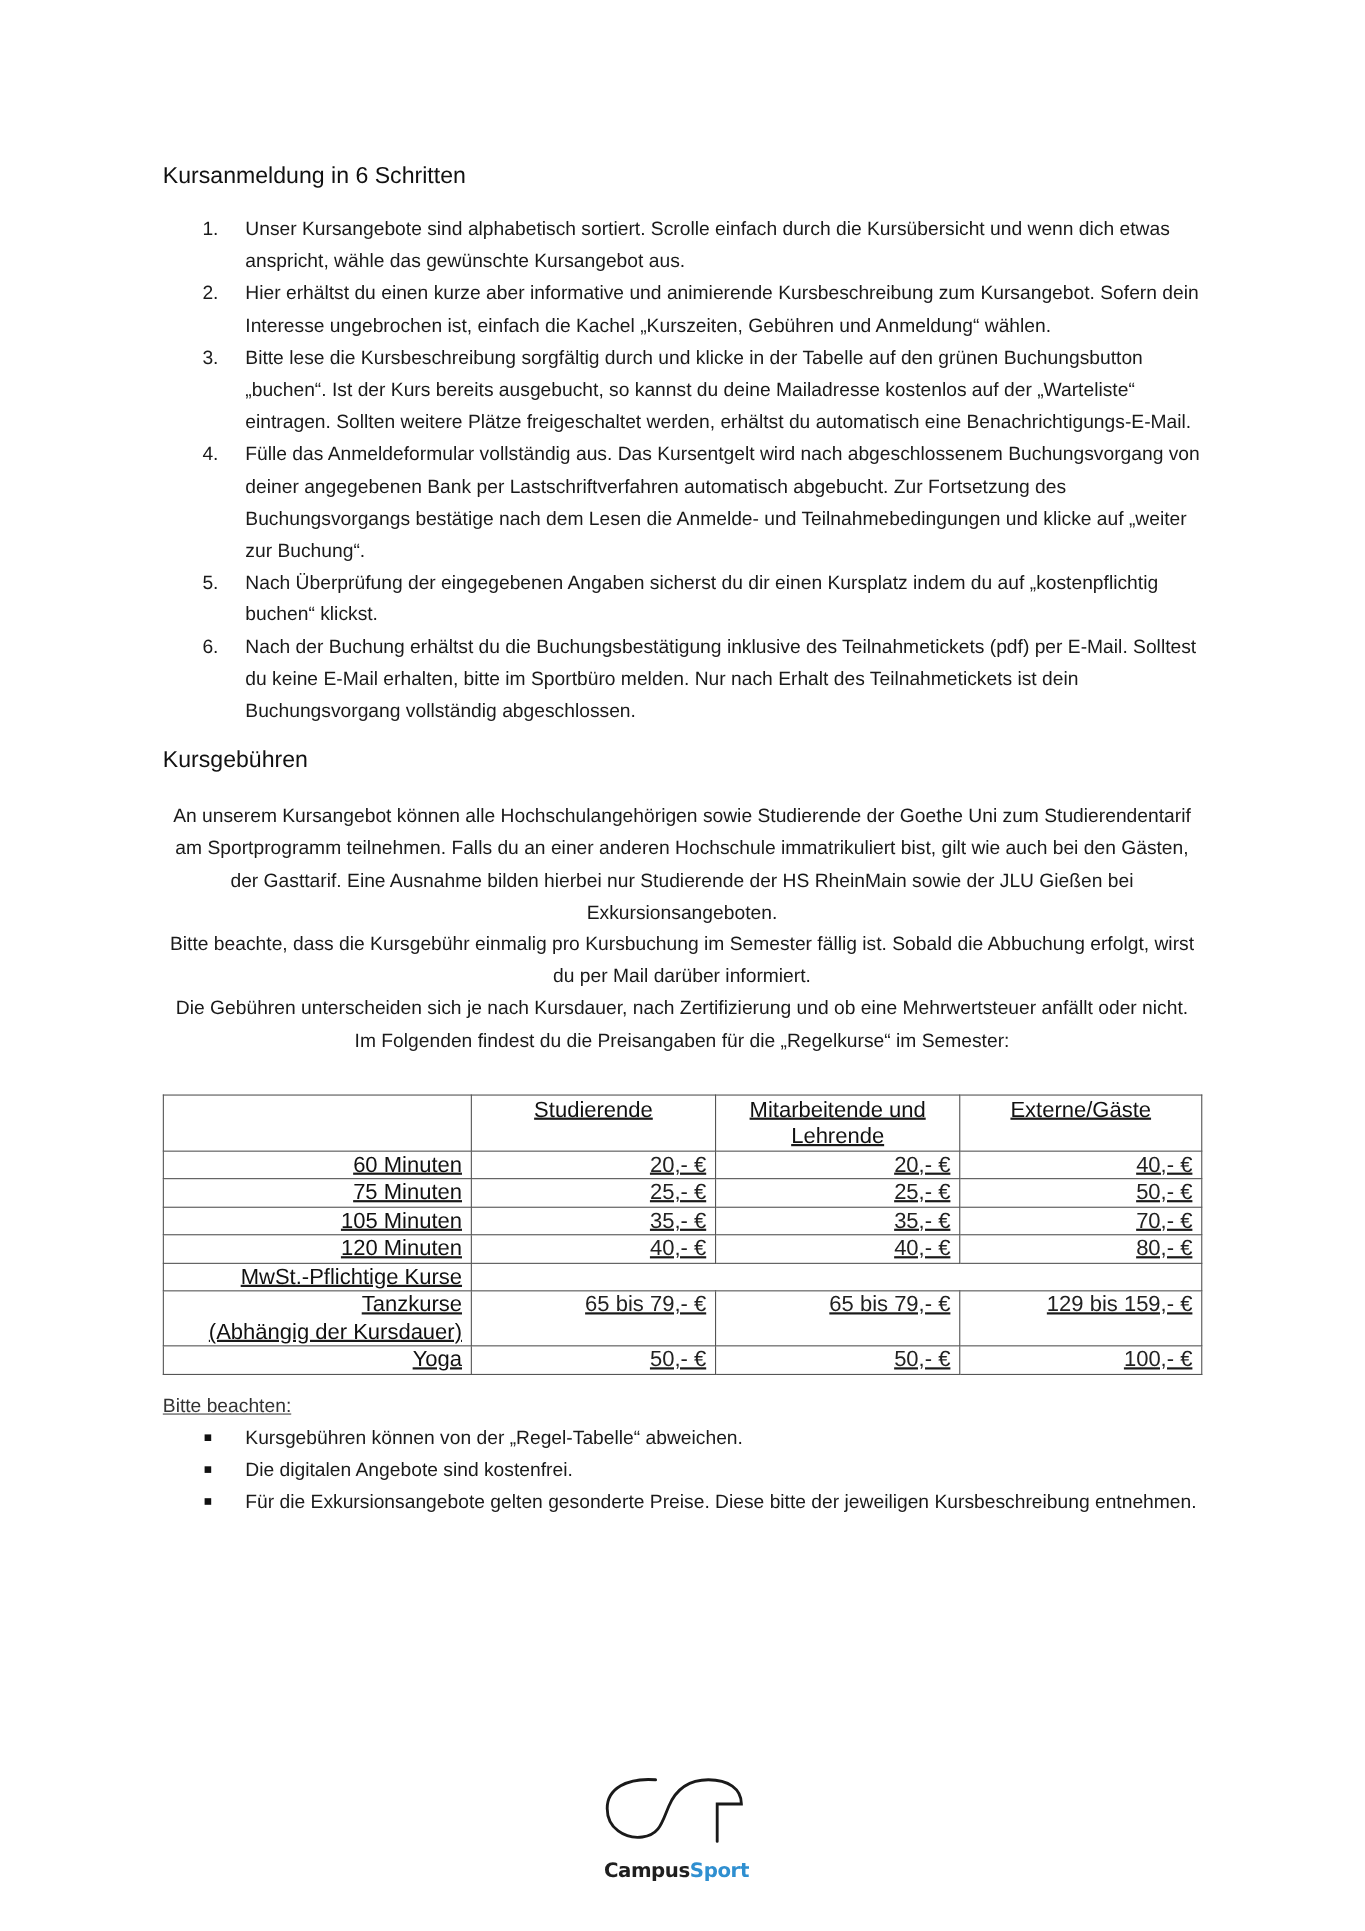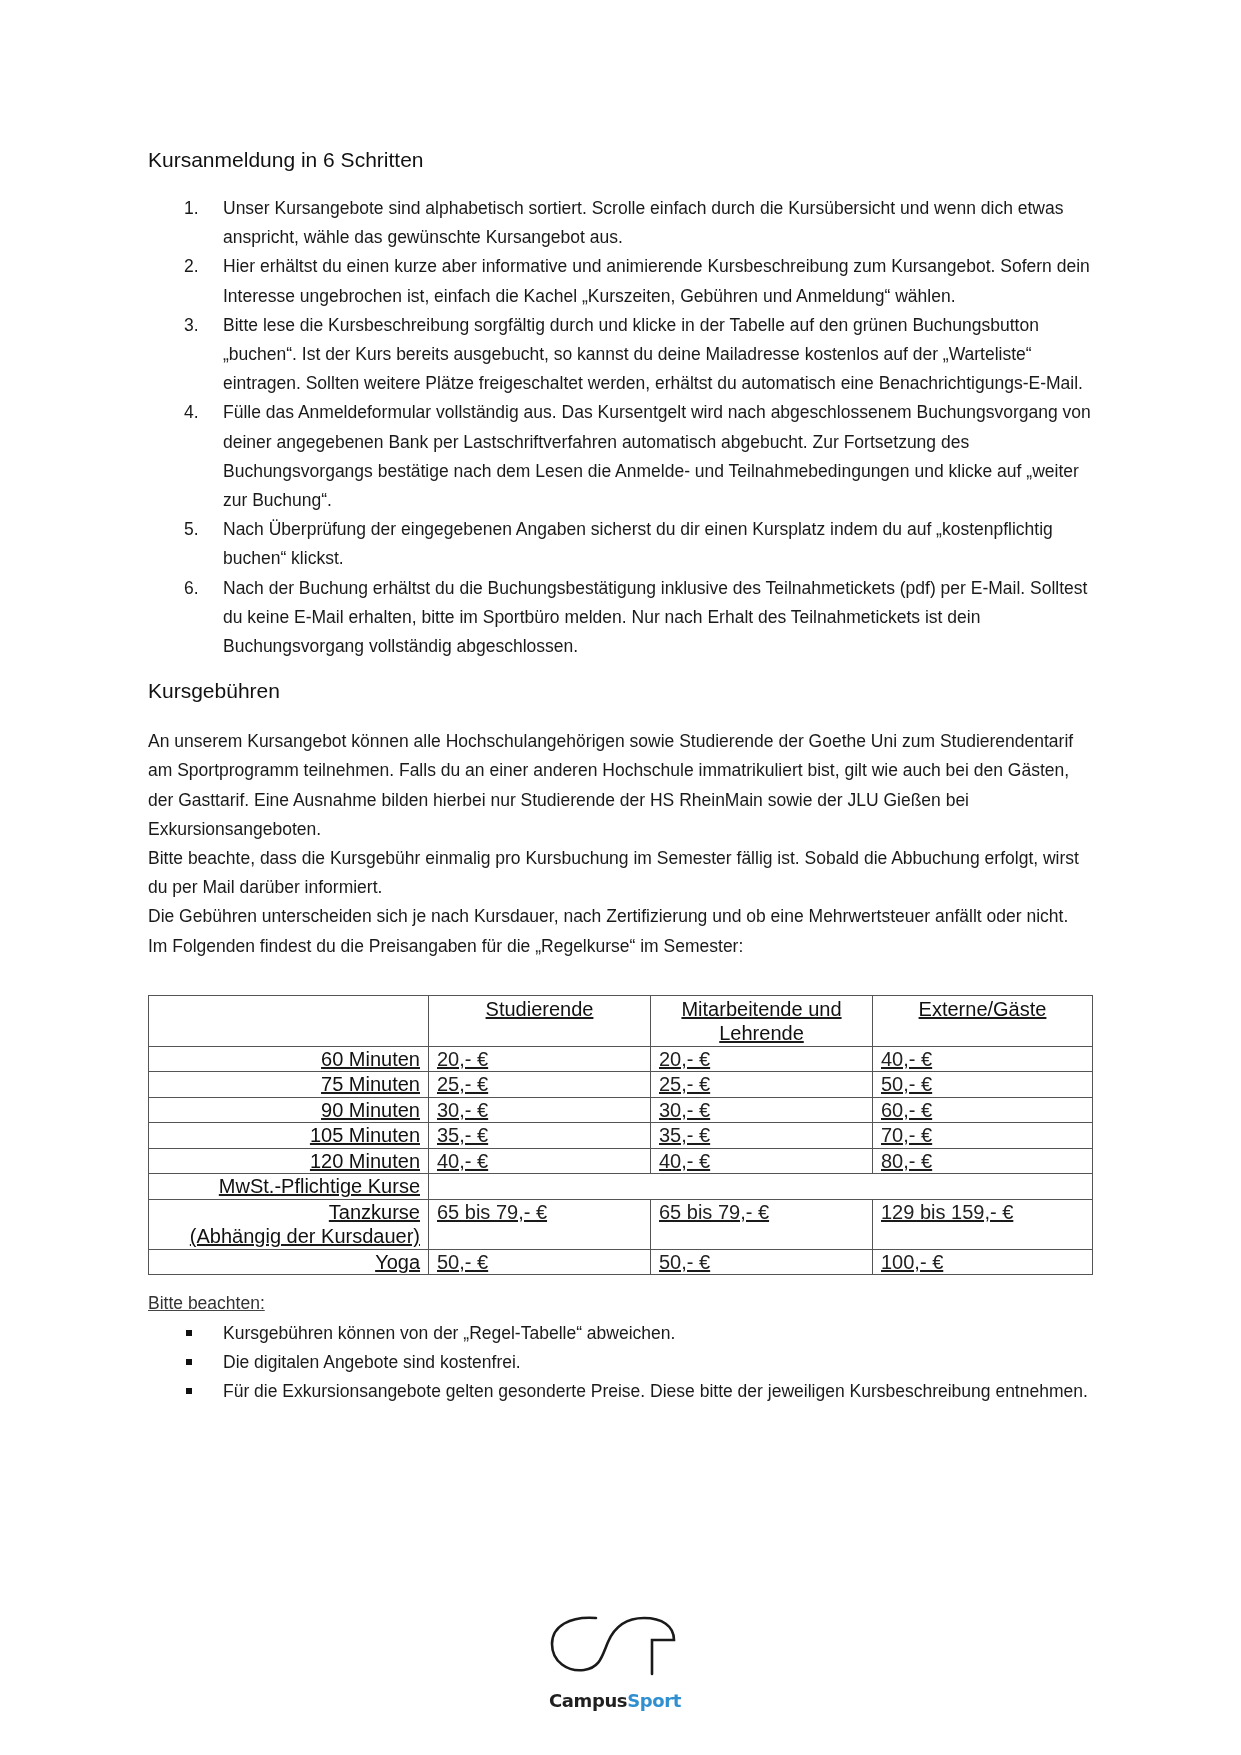--- a/index.html
+++ b/index.html
@@ -49,20 +49,21 @@
       margin-top: 16px;
     }
     .para {
       font-size: 17.5px;
       line-height: 29.2px;
       margin: 0;
       color: #1a1a1a;
     }
     .para-block {
       margin-top: 22px;
+      text-align: center;
     }
     table.fees {
       margin-top: 34px;
       border-collapse: collapse;
       width: 944px;
       font-size: 20px;
       line-height: 24.5px;
       table-layout: fixed;
       text-decoration: underline;
     }
@@ -76,21 +77,21 @@
     table.fees th {
       text-align: center;
       padding-top: 1px;
       height: 49px;
     }
     table.fees td.label {
       text-align: right;
       padding-left: 10px;
     }
     table.fees td.val {
-      text-align: left;
+      text-align: right;
       color: #222;
     }
     table.fees td.merged {
       border-left: 1.5px solid #555;
     }
     .col-label { width: 280px; }
     .col-stud { width: 222px; }
     .col-mit { width: 222px; }
     .col-ext { width: 220px; }
     .notes-title {
@@ -211,26 +212,20 @@
         <td class="val">20,- €</td>
         <td class="val">40,- €</td>
       </tr>
       <tr>
         <td class="label">75 Minuten</td>
         <td class="val">25,- €</td>
         <td class="val">25,- €</td>
         <td class="val">50,- €</td>
       </tr>
       <tr>
-        <td class="label">90 Minuten</td>
-        <td class="val">30,- €</td>
-        <td class="val">30,- €</td>
-        <td class="val">60,- €</td>
-      </tr>
-      <tr>
         <td class="label">105 Minuten</td>
         <td class="val">35,- €</td>
         <td class="val">35,- €</td>
         <td class="val">70,- €</td>
       </tr>
       <tr>
         <td class="label">120 Minuten</td>
         <td class="val">40,- €</td>
         <td class="val">40,- €</td>
         <td class="val">80,- €</td>

